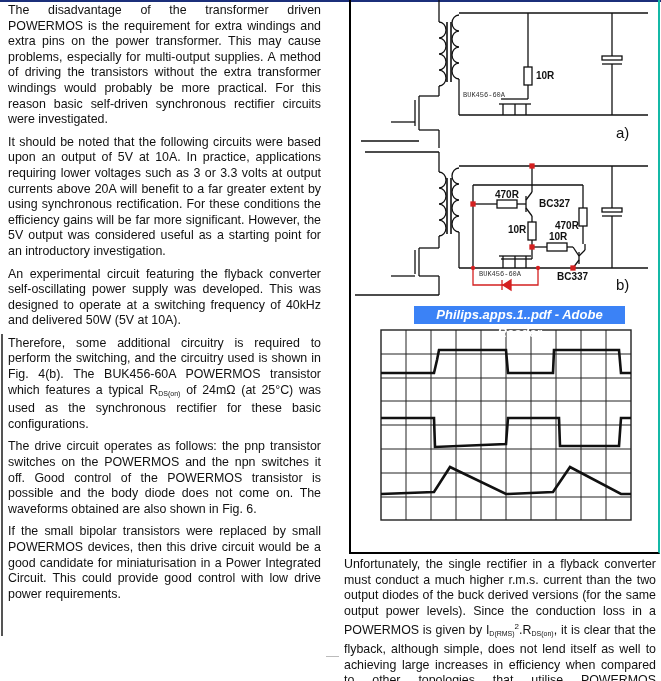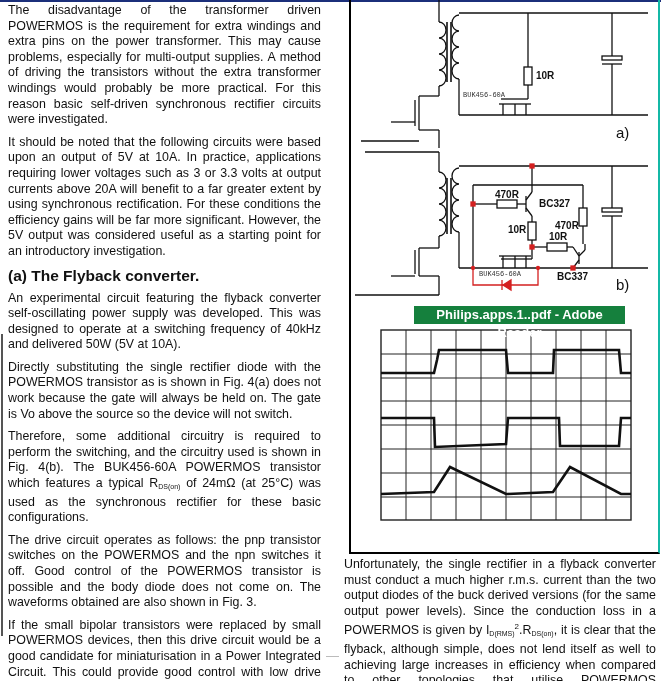--- a/index.html
+++ b/index.html
@@ -8,41 +8,39 @@
   .topbar { position:absolute; left:0; top:0; width:661px; height:2px; background:#1b2f7a; }
   .col-left { position:absolute; left:8px; top:3px; width:313px; font-size:12.4px; line-height:15.6px; }
   .col-left p { margin:0 0 7px 0; text-align:justify; }
   .col-left h2 { margin:6px 0 6px 0; font-size:15.5px; font-weight:bold; line-height:18px; }
   .leftbar { position:absolute; left:1px; top:334px; width:2px; height:302px; background:#555; }
   sub { font-size:7px; vertical-align:-2px; }
   .fig { position:absolute; left:349px; top:0; width:307px; height:552px;
          border-left:2px solid #000; border-right:2px solid #14b8a6; border-bottom:2px solid #000; }
   .fig svg { position:absolute; left:0; top:0; }
   .fig-title { position:absolute; left:63px; top:306px; width:211px; height:18px;
-               background:#15803d; color:#fff; font-weight:bold; font-size:13px; line-height:18px; text-align:center; }
+               background:#3b82f6; color:#fff; font-weight:bold; font-size:13px; line-height:18px; text-align:center;font-style:italic; }
   .caption { position:absolute; left:4px; top:533px; font-size:12.2px; white-space:nowrap; }
   .col-right { position:absolute; left:344px; top:557px; width:312px; font-size:12.4px; line-height:15.6px; }
   .col-right p { margin:0; text-align:justify; }
   .dash { position:absolute; left:326px; top:656px; width:13px; height:1px; background:#bbb; }
   .lbl { font-family:"Liberation Sans", sans-serif; font-weight:bold; font-size:10px; fill:#111; }
   .lbl-small { font-family:"Liberation Mono", monospace; font-size:7px; fill:#333; }
 </style>
 </head>
 <body>
 
 <div class="topbar"></div>
 
 <div class="col-left">
   <p>The disadvantage of the transformer driven POWERMOS is the requirement for extra windings and extra pins on the power transformer. This may cause problems, especially for multi-output supplies. A method of driving the transistors without the extra transformer windings would probably be more practical. For this reason basic self-driven synchronous rectifier circuits were investigated.</p>
   <p>It should be noted that the following circuits were based upon an output of 5V at 10A. In practice, applications requiring lower voltages such as 3 or 3.3 volts at output currents above 20A will benefit to a far greater extent by using synchronous rectification. For these conditions the efficiency gains will be far more significant. However, the 5V output was considered useful as a starting point for an introductory investigation.</p>
-  <h2>(a) The Flyback converter.</h2>
   <p>An experimental circuit featuring the flyback converter self-oscillating power supply was developed. This was designed to operate at a switching frequency of 40kHz and delivered 50W (5V at 10A).</p>
-  <p>Directly substituting the single rectifier diode with the POWERMOS transistor as is shown in Fig. 4(a) does not work because the gate will always be held on. The gate is Vo above the source so the device will not switch.</p>
   <p><span>Therefore, some additional circuitry is required to perform the switching, and the circuitry used is shown in Fig. 4(b). The BUK456-60A POWERMOS transistor which features a typical R</span><sub>DS(on)</sub><span> of 24mΩ (at 25°C) was used as the synchronous rectifier for these basic configurations.</span></p>
-  <p>The drive circuit operates as follows: the pnp transistor switches on the POWERMOS and the npn switches it off. Good control of the POWERMOS transistor is possible and the body diode does not come on. The waveforms obtained are also shown in Fig. 3.</p>
+  <p>The drive circuit operates as follows: the pnp transistor switches on the POWERMOS and the npn switches it off. Good control of the POWERMOS transistor is possible and the body diode does not come on. The waveforms obtained are also shown in Fig. 6.</p>
   <p>If the small bipolar transistors were replaced by small POWERMOS devices, then this drive circuit would be a good candidate for miniaturisation in a Power Integrated Circuit. This could provide good control with low drive power requirements.</p>
 </div>
 <div class="leftbar"></div>
 
 <div class="fig">
   <svg width="307" height="530" viewBox="0 0 307 530">
     <g stroke="#111" stroke-width="1.3" fill="none">
 
       <g>
         <line x1="88" y1="0" x2="88" y2="22"></line>

